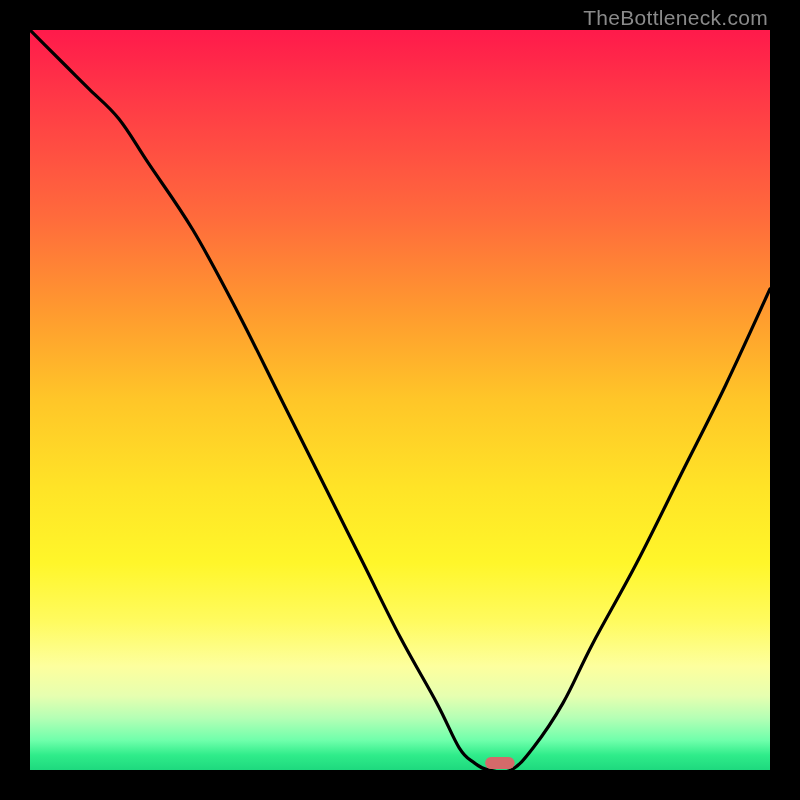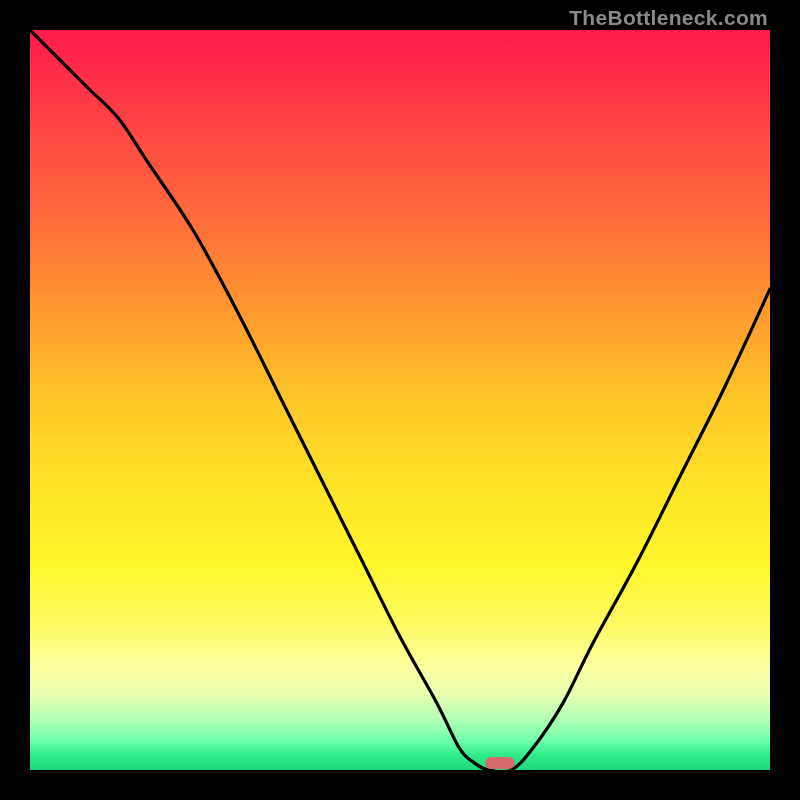--- a/index.html
+++ b/index.html
@@ -41,21 +41,21 @@
       #1ed97e 100%
     );
   }
   .watermark {
     position: absolute;
     top: 6px;
     right: 32px;
     color: #8a8a8a;
     font-size: 21px;
     letter-spacing: 0.3px;
-    font-weight: 700;
+    font-weight: 400;
     -webkit-user-select: none;
     user-select: none;
   }
   svg.overlay {
     position: absolute;
     left: 0;
     top: 0;
     width: 740px;
     height: 740px;
   }

